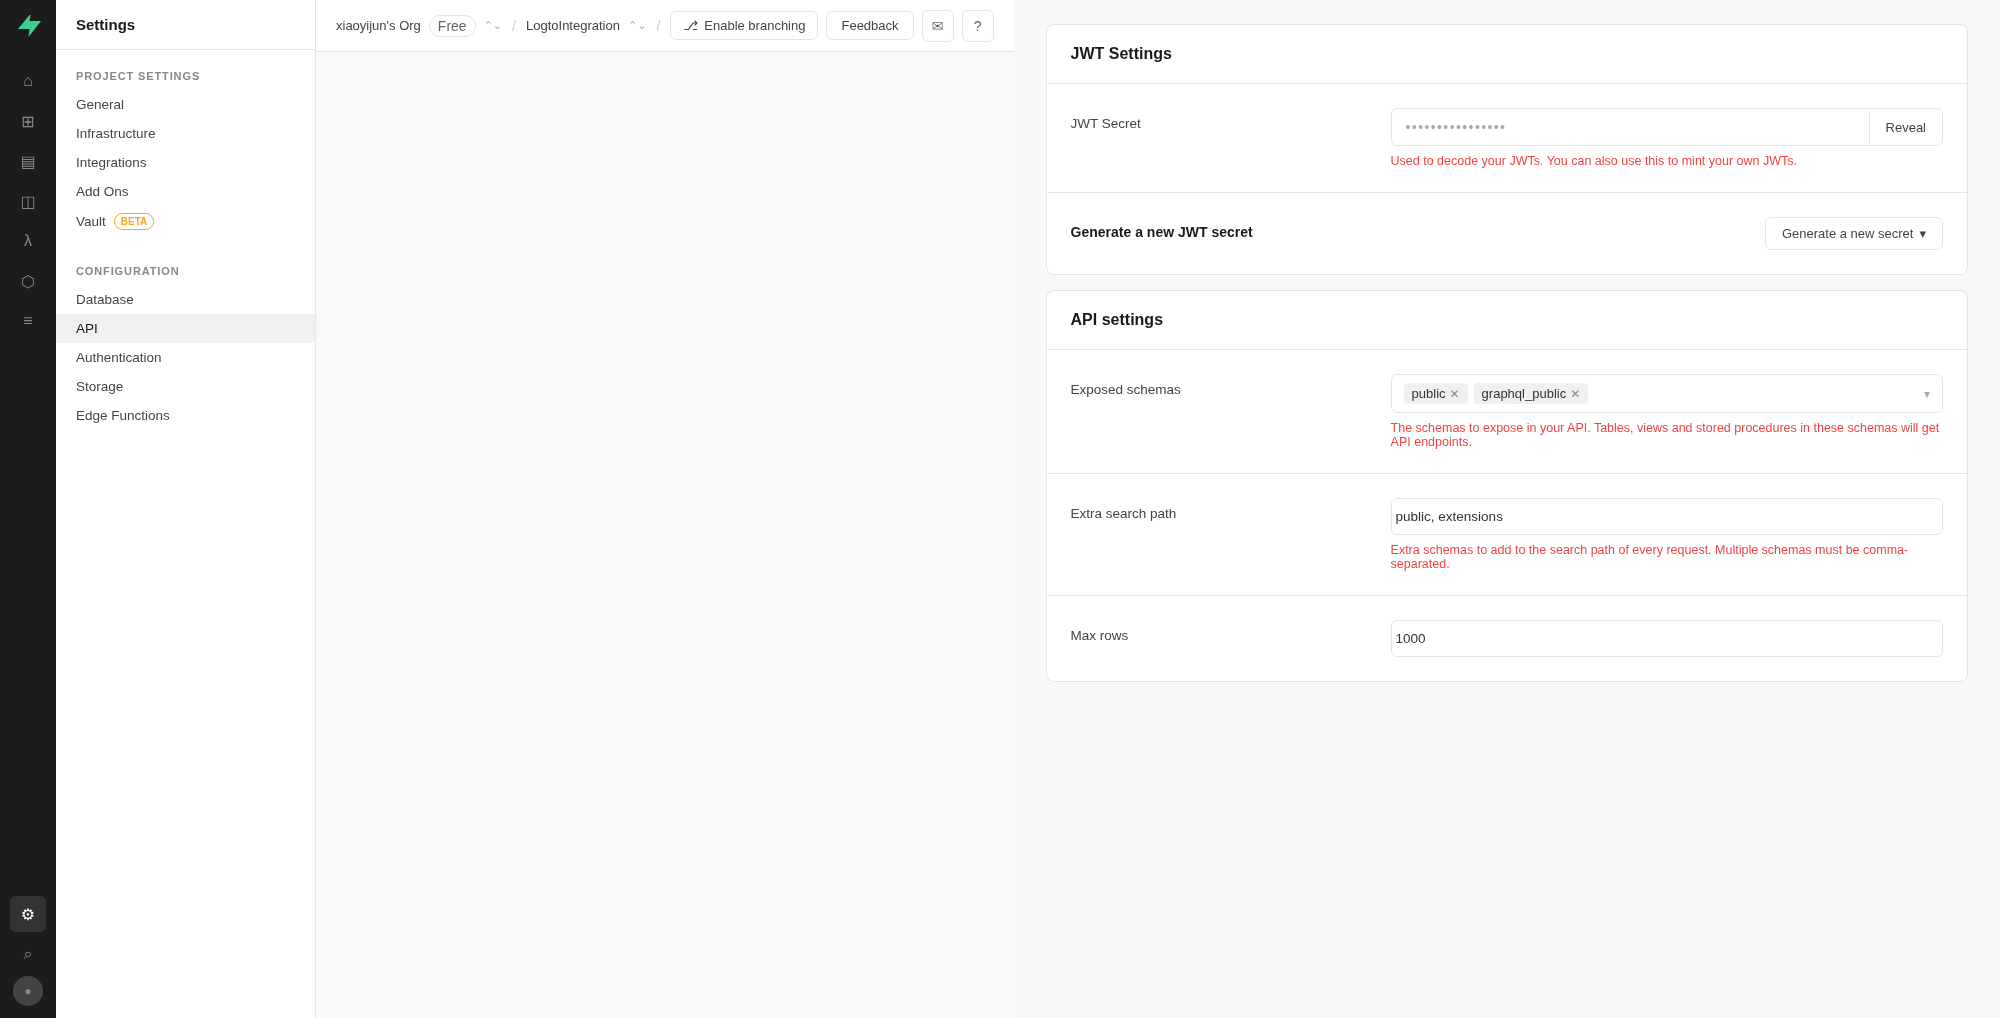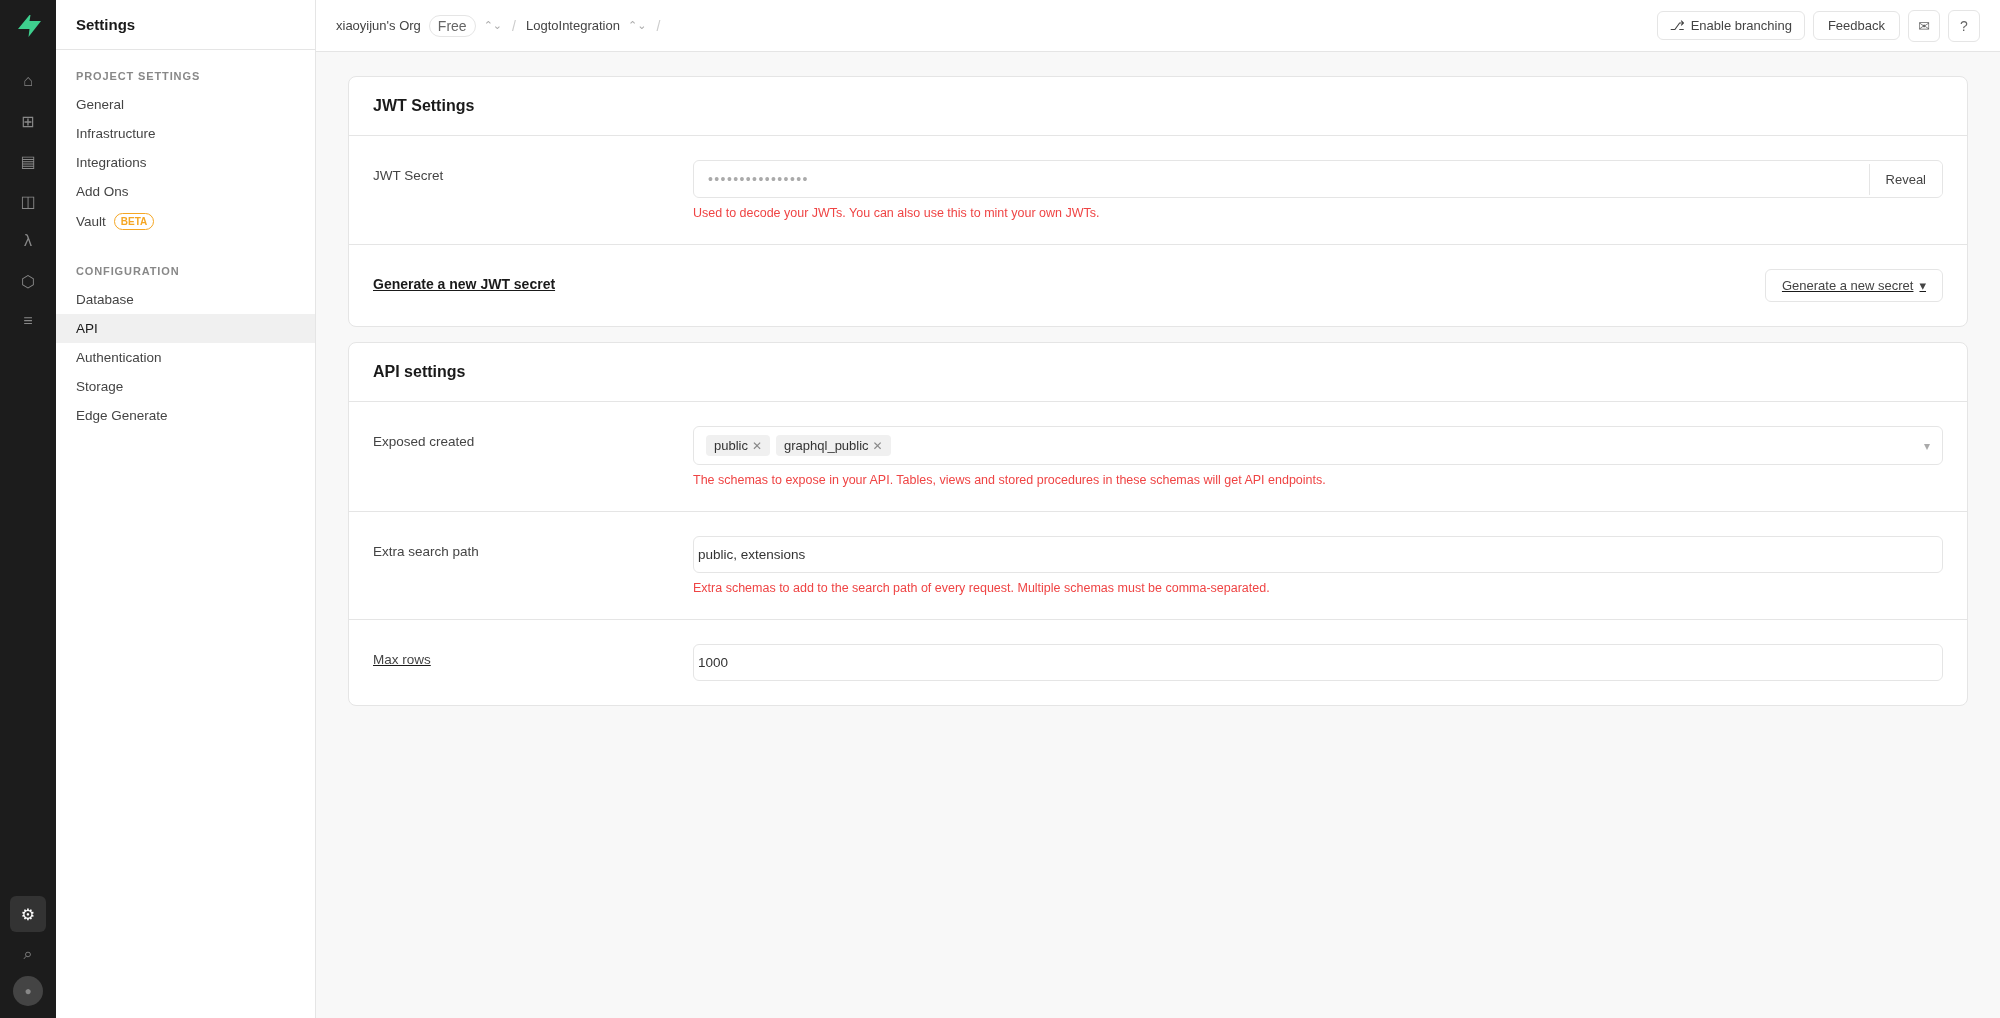--- a/index.html
+++ b/index.html
@@ -136,21 +136,21 @@
       display: flex;
       align-items: center;
       justify-content: center;
       border-radius: 6px;
       cursor: pointer;
       color: #666;
       border: 1px solid #e5e5e5;
     }
 
     
-    .main-content { flex: 1; display: flex; flex-direction: column; overflow: hidden; }
+    .main-content { flex: 1; display: flex; flex-direction: row; overflow: hidden; }
     .content-area { flex: 1; overflow-y: auto; padding: 24px 32px; background: #f8f8f8; }
 
     
     .settings-card {
       background: #fff;
       border: 1px solid #e5e5e5;
       border-radius: 8px;
       margin-bottom: 15px;
       overflow: hidden;
     }
@@ -164,21 +164,21 @@
       color: #1a1a1a;
     }
 
     
     .settings-row {
       display: flex;
       align-items: flex-start;
       padding: 24px;
       border-bottom: 1px solid #e5e5e5;
     }
-    .settings-row:last-child { border-bottom: none; text-decoration: underline; }
+    .settings-row:last-child { border-bottom: none; }
     .settings-row-label {
       width: 320px;
       flex-shrink: 0;
       font-size: 13.5px;
       color: #444;
       font-weight: 500;
       padding-top: 8px;
     }
     .settings-row-content { flex: 1; }
     .secret-input-wrapper {
@@ -329,21 +329,21 @@
         <span class="badge">BETA</span>
       </div>
     </div>
 
     <div class="nav-section">
       <div class="nav-section-label">CONFIGURATION</div>
       <div class="nav-item">Database</div>
       <div class="nav-item active">API</div>
       <div class="nav-item">Authentication</div>
       <div class="nav-item">Storage</div>
-      <div class="nav-item">Edge Generate</div>
+      <div class="nav-item">Edge Functions</div>
     </div>
 
   </div>
 
   <div class="main-content">
 
     <div class="topbar">
       <span class="topbar-org">xiaoyijun's Org</span>
       <span class="topbar-badge">Free</span>
       <span class="topbar-chevron">⌃⌄</span>
@@ -393,21 +393,21 @@
           </div>
         </div>
       </div>
 
       <div class="settings-card">
         <div class="settings-card-header">
           <div class="settings-card-title">API settings</div>
         </div>
 
         <div class="settings-row">
-          <div class="settings-row-label">Exposed created</div>
+          <div class="settings-row-label">Exposed schemas</div>
           <div class="settings-row-content">
             <div class="schemas-input-wrapper">
               <div class="schema-tag">
                 <span>public</span>
                 <span class="schema-tag-remove">✕</span>
               </div>
               <div class="schema-tag">
                 <span>graphql_public</span>
                 <span class="schema-tag-remove">✕</span>
               </div>

